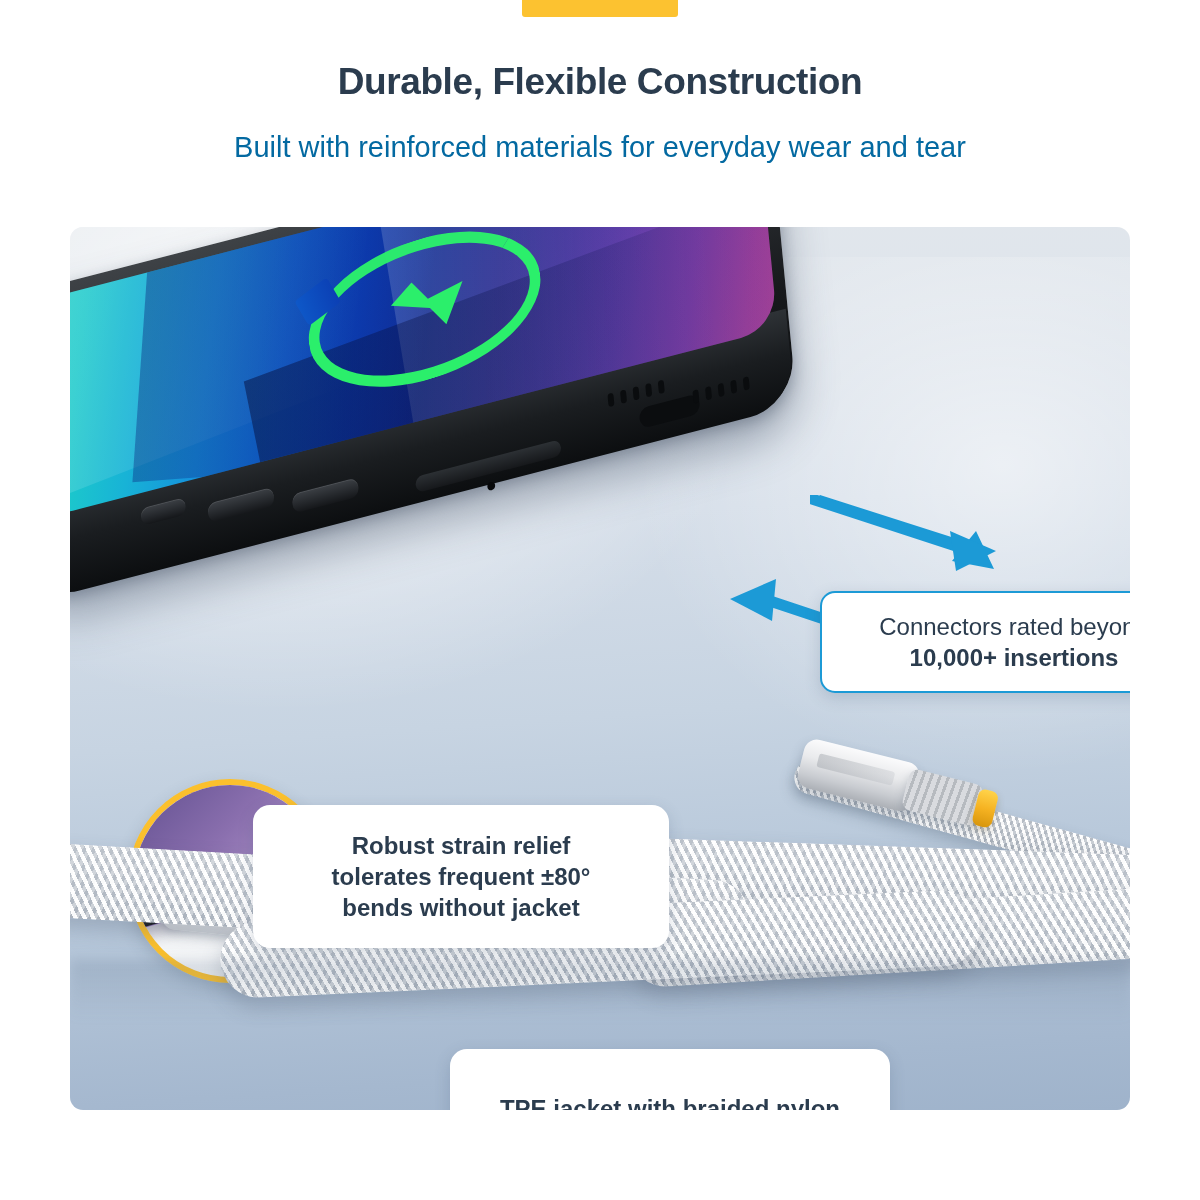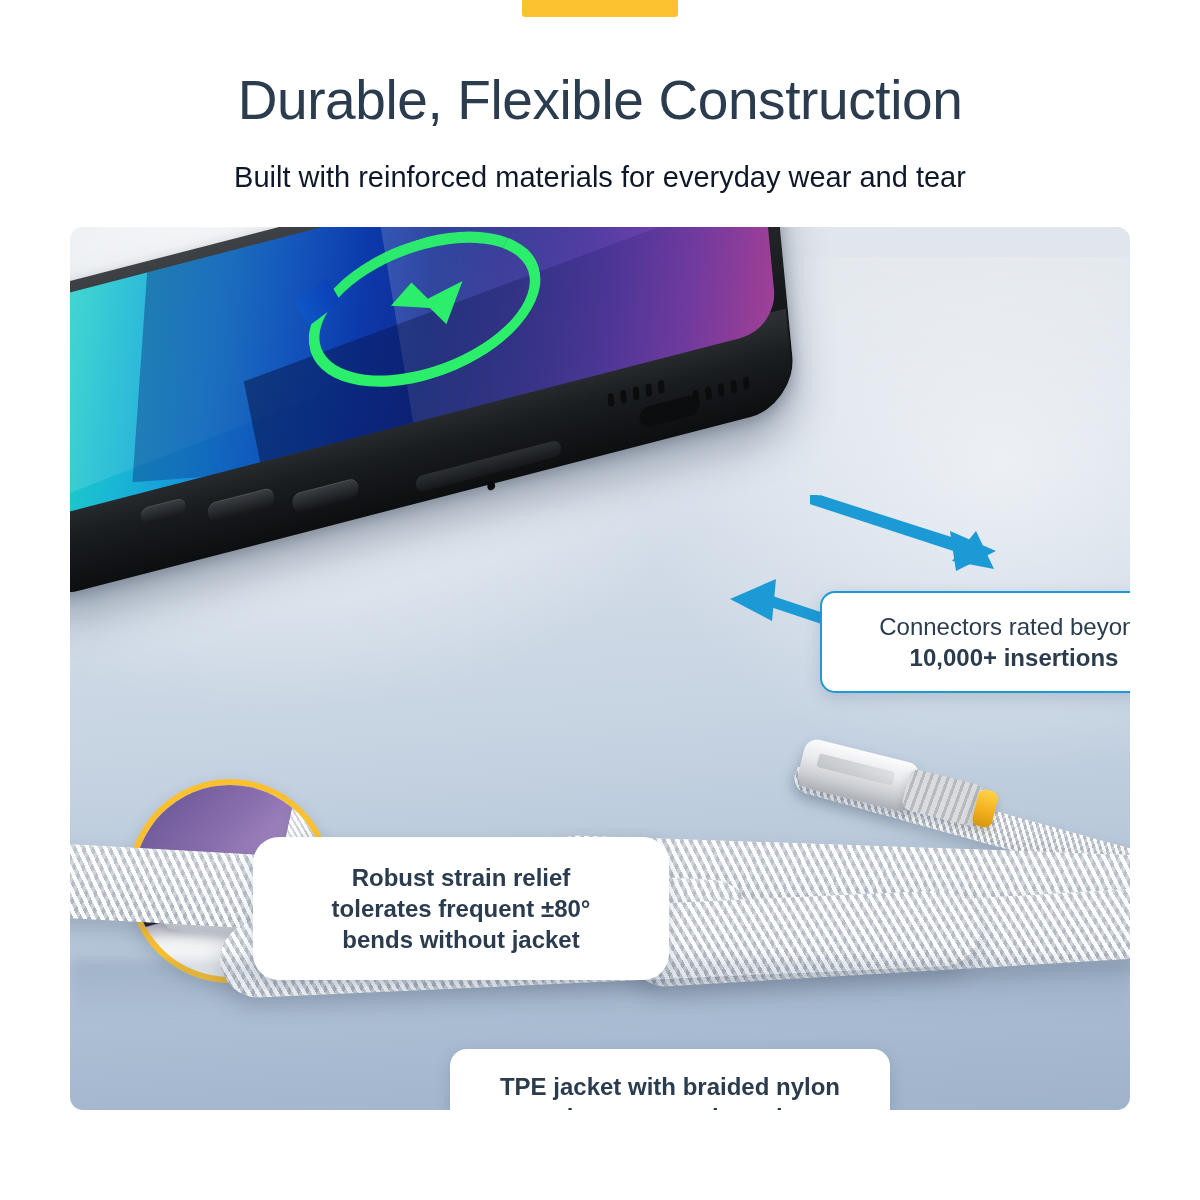--- a/index.html
+++ b/index.html
@@ -29,34 +29,34 @@
 
   
   .header {
     position: absolute;
     left: 0;
     top: 0;
     width: 1200px;
     text-align: center;
   }
   .page-title {
-    margin: 8px;
+    margin: 0;
     padding-top: 62px;
-    font-size: 55px;
-    font-weight: 400;
+    font-size: 37px;
+    font-weight: 700;
     letter-spacing: -0.4px;
     color: #2b3c4e;
     line-height: 1.1;
   }
   .page-subtitle {
-    margin: 0;
+    margin: 6px;
     padding-top: 22px;
     font-size: 29px;
     font-weight: 400;
-    color: #0f172a;
+    color: #0369a1;
     line-height: 1.15;
   }
 
   
   .panel {
     position: absolute;
     left: 70px;
     top: 227px;
     width: 1060px;
     height: 883px;
@@ -475,30 +475,30 @@
     width: 388px;
     height: 102px;
     font-size: 24px;
   }
   #callout-strain {
     left: 183px;
     top: 578px;
     width: 416px;
     height: 143px;
     font-size: 24px;
-    border-radius: 26px;
-    margin-top: 32px;
+    border-radius: 17px;
   }
   #callout-tpe {
     left: 380px;
     top: 822px;
     width: 440px;
     height: 106px;
     font-size: 24px;
     border-radius: 17px;
+    justify-content: flex-end;
   }
   .w-bold { font-weight: 700; }
   .w-reg  { font-weight: 400; }
   .w-semi { font-weight: 600; }
 </style>
 </head>
 <body>
 
 <div class="accent-tab"></div>
 

